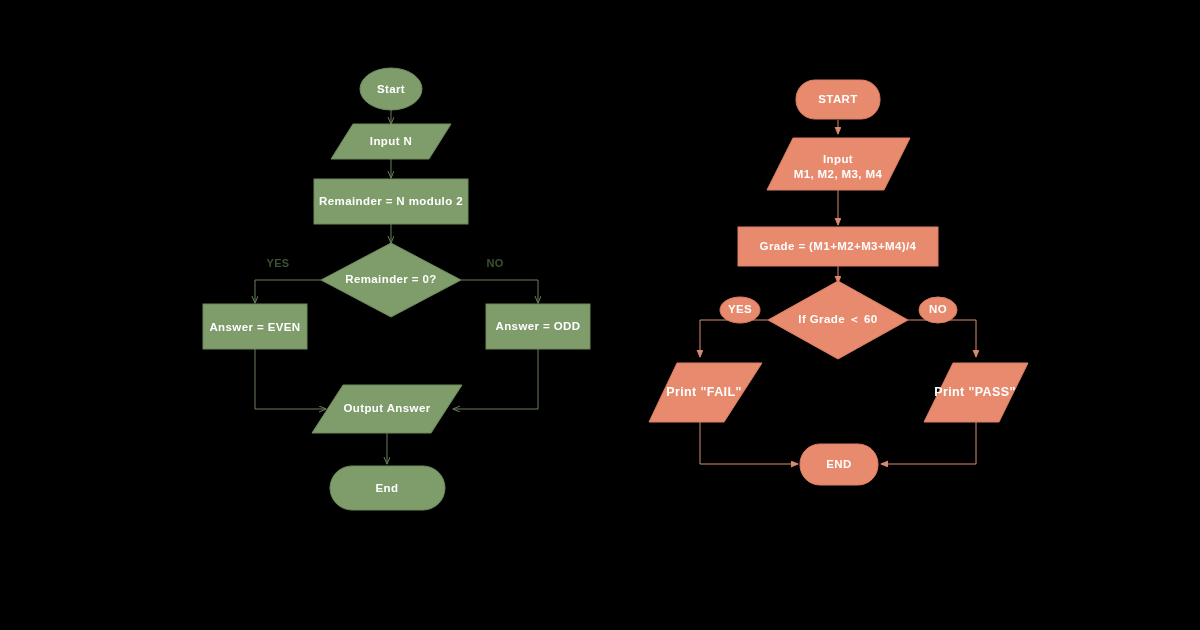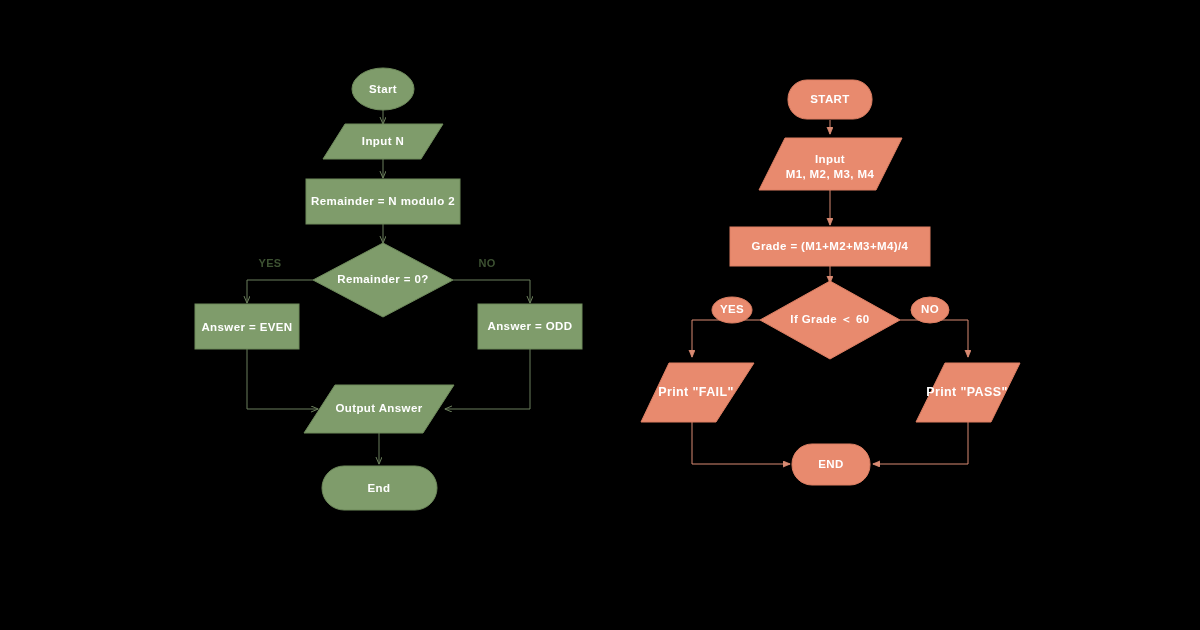--- a/index.html
+++ b/index.html
@@ -9,21 +9,21 @@
   }
   body {
     width: 1200px;
     height: 630px;
     overflow: hidden;
     font-family: "Liberation Sans", sans-serif;
     position: relative;
   }
   #canvas-root {
     position: absolute;
-    left: 4px;
+    left: 12px;
     top: 0;
     width: 1000px;
     height: 630px;
   }
   svg#flow-svg {
     display: block;
     width: 1200px;
     height: 630px;
   }
   .node-label {

